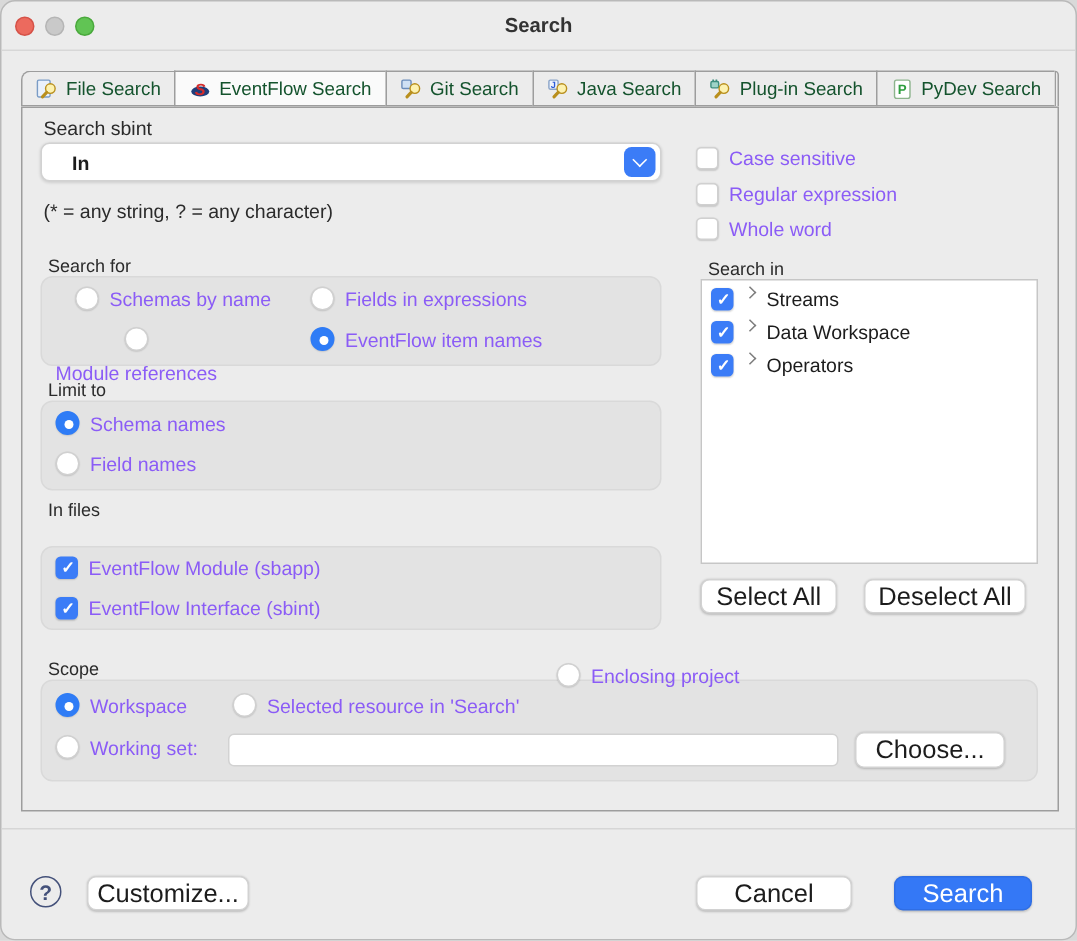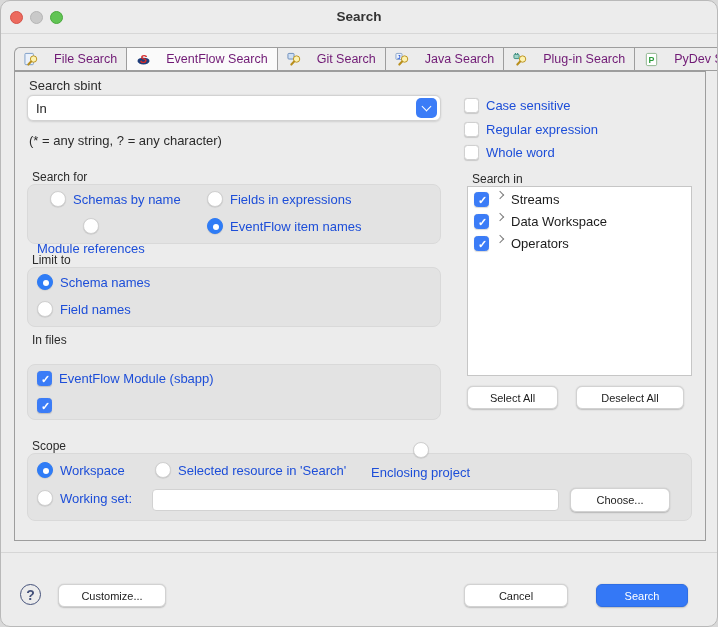--- a/index.html
+++ b/index.html
@@ -9,37 +9,37 @@
   
   .titlebar{position:absolute;top:0;left:0;right:0;height:32px;border-bottom:1px solid #d7d7d7;}
   .lights{position:absolute;left:9px;top:10px;display:flex;gap:7px;}
   .light{width:13px;height:13px;border-radius:50%;}
   .light.red{background:#ec6a5e;border:1px solid #d55248;box-sizing:border-box;}
   .light.gray{background:#c9c9c9;border:1px solid #b5b5b5;box-sizing:border-box;}
   .light.green{background:#61c454;border:1px solid #4aa93c;box-sizing:border-box;}
   .title{position:absolute;left:0;right:0;top:8px;text-align:center;font-size:13.5px;font-weight:bold;color:#333;}
   
   .tabstrip{position:absolute;left:13px;top:46px;width:692px;height:24px;display:flex;box-sizing:border-box;}
-  .tab{display:flex;align-items:center;gap:15px;padding:0 9px;font-size:12.5px;color:#701a75;
+  .tab{display:flex;align-items:center;gap:5px;padding:0 9px;font-size:12.5px;color:#14532d;
        border:1px solid #9d9d9d;border-right:none;background:#ececec;box-sizing:border-box;white-space:nowrap;}
   .tab:first-child{border-top-left-radius:6px;}
   .tab.active{background:#fafafa;}
   .tab-filler{flex:1;border:1px solid #9d9d9d;border-bottom:none;border-top-right-radius:6px;box-sizing:border-box;}
   .tab svg{width:15px;height:15px;flex:none;}
   
   .panel{position:absolute;left:13px;top:70px;width:692px;height:470px;border:1px solid #9d9d9d;
          box-sizing:border-box;background:#ececec;}
   .sec-label{position:absolute;font-size:12px;color:#2b2b2b;}
-  .ctl-label{font-size:13px;color:#1d4ed8;}
+  .ctl-label{font-size:13px;color:#8b5cf6;}
   .groupbox{position:absolute;background:#e3e3e3;border:1px solid #d9d9d9;border-radius:8px;box-sizing:border-box;}
   
   .combo{position:absolute;left:12px;top:23px;width:414px;height:26px;background:#fff;border:1px solid #d2d2d2;
          border-radius:6px;box-sizing:border-box;box-shadow:0 0.5px 2px rgba(0,0,0,.12);display:flex;align-items:center;}
-  .combo-input{flex:1;border:none;outline:none;background:transparent;font-size:13px;padding:0 8px;
-               font-family:"Liberation Sans",sans-serif;color:#1c1c1c;}
+  .combo-input{flex:1;border:none;outline:none;background:transparent;font-size:13px;padding:0 20px;
+               font-family:"Liberation Sans",sans-serif;color:#1c1c1c;font-weight:bold;}
   .combo-btn{width:21px;height:20px;margin-right:3px;border-radius:5px;background:#3b7cf7;display:flex;
              align-items:center;justify-content:center;flex:none;cursor:default;}
   .chev-down{width:6px;height:6px;border-right:1.8px solid #fff;border-bottom:1.8px solid #fff;
              transform:rotate(45deg);margin-top:-3px;}
   .chev-right{width:5px;height:5px;border-right:1.5px solid #7c7c7c;border-bottom:1.5px solid #7c7c7c;
               transform:rotate(-45deg);display:inline-block;}
   .radio{width:16px;height:16px;border-radius:50%;background:#fff;border:1px solid #d0d0d0;box-sizing:border-box;
          box-shadow:0 0.5px 1px rgba(0,0,0,.15);flex:none;position:relative;}
   .radio.sel{background:#2f7cf6;border-color:#2f7cf6;}
   .radio.sel::after{content:"";position:absolute;left:5px;top:5px;width:6px;height:6px;border-radius:50%;background:#fff;}
@@ -48,21 +48,21 @@
   .checkbox.sel{background:#3b7cf7;border-color:#3b7cf7;}
   .checkbox.sel::after{content:"✓";position:absolute;left:0;top:0;width:15px;height:15px;line-height:14px;
             text-align:center;color:#fff;font-size:11px;font-weight:bold;}
   .ctl-row{position:absolute;display:flex;align-items:center;gap:7px;}
   
   .tree{position:absolute;left:452px;top:114px;width:225px;height:190px;background:#fff;border:1px solid #c6c6c6;
         box-sizing:border-box;padding-top:5px;}
   .tree-row{display:flex;gap:8px;height:22px;padding-left:6px;font-size:13px;}
   
   .btn{position:absolute;height:23px;background:#fff;border:1px solid #d2d2d2;border-radius:6px;box-sizing:border-box;
-       font-size:11px;color:#1c1c1c;display:flex;align-items:center;justify-content:center;
+       font-size:17px;color:#1c1c1c;display:flex;align-items:center;justify-content:center;
        box-shadow:0 0.5px 1.5px rgba(0,0,0,.2);cursor:default;font-family:"Liberation Sans",sans-serif;}
   .btn.primary{background:#3478f6;border-color:#2f6ee4;color:#fff;}
   .textfield{position:absolute;background:#fff;border:1px solid #d2d2d2;border-radius:4px;box-sizing:border-box;
              font-size:13px;padding:0 6px;outline:none;font-family:"Liberation Sans",sans-serif;}
   
   .separator{position:absolute;left:0;right:0;top:551px;height:1px;background:#d6d6d6;}
   .help-btn{position:absolute;left:19px;top:583px;width:21px;height:21px;border-radius:50%;border:1.5px solid #44517a;
             box-sizing:border-box;color:#44517a;font-size:14px;font-weight:bold;display:flex;align-items:center;
             justify-content:center;background:#ececec;}
 </style>
@@ -209,33 +209,34 @@
     <div class="btn" style="left:561px;top:314px;width:108px;">Deselect All</div>
 
     <div class="sec-label" style="left:17px;top:261px;text-align:center;">In files</div>
     <div class="groupbox" style="left:12px;top:292px;width:414px;height:56px;"></div>
     <div class="ctl-row" style="left:22px;top:299px;">
       <div class="checkbox sel"></div>
       <span class="ctl-label">EventFlow Module (sbapp)</span>
     </div>
     <div class="ctl-row" style="left:22px;top:326px;">
       <div class="checkbox sel"></div>
+      <span class="ctl-label">EventFlow Interface (sbint)</span>
     </div>
 
     <div class="sec-label" style="left:17px;top:367px;">Scope</div>
     <div class="groupbox" style="left:12px;top:381px;width:665px;height:68px;"></div>
     <div class="ctl-row" style="left:22px;top:390px;">
       <div class="radio sel"></div>
       <span class="ctl-label">Workspace</span>
     </div>
     <div class="ctl-row" style="left:140px;top:390px;">
       <div class="radio"></div>
       <span class="ctl-label">Selected resource in 'Search'</span>
     </div>
-    <div class="ctl-row" style="left:356px;top:370px;flex-direction:column;">
+    <div class="ctl-row" style="left:356px;top:370px;">
       <div class="radio"></div>
       <span class="ctl-label">Enclosing project</span>
     </div>
     <div class="ctl-row" style="left:22px;top:418px;">
       <div class="radio"></div>
       <span class="ctl-label">Working set:</span>
     </div>
     <input class="textfield" style="left: 137px; top: 417px; width: 407px; height: 22px;" value="">
     <div class="btn" style="left:555px;top:416px;width:100px;height:24px;">Choose...</div>
 

